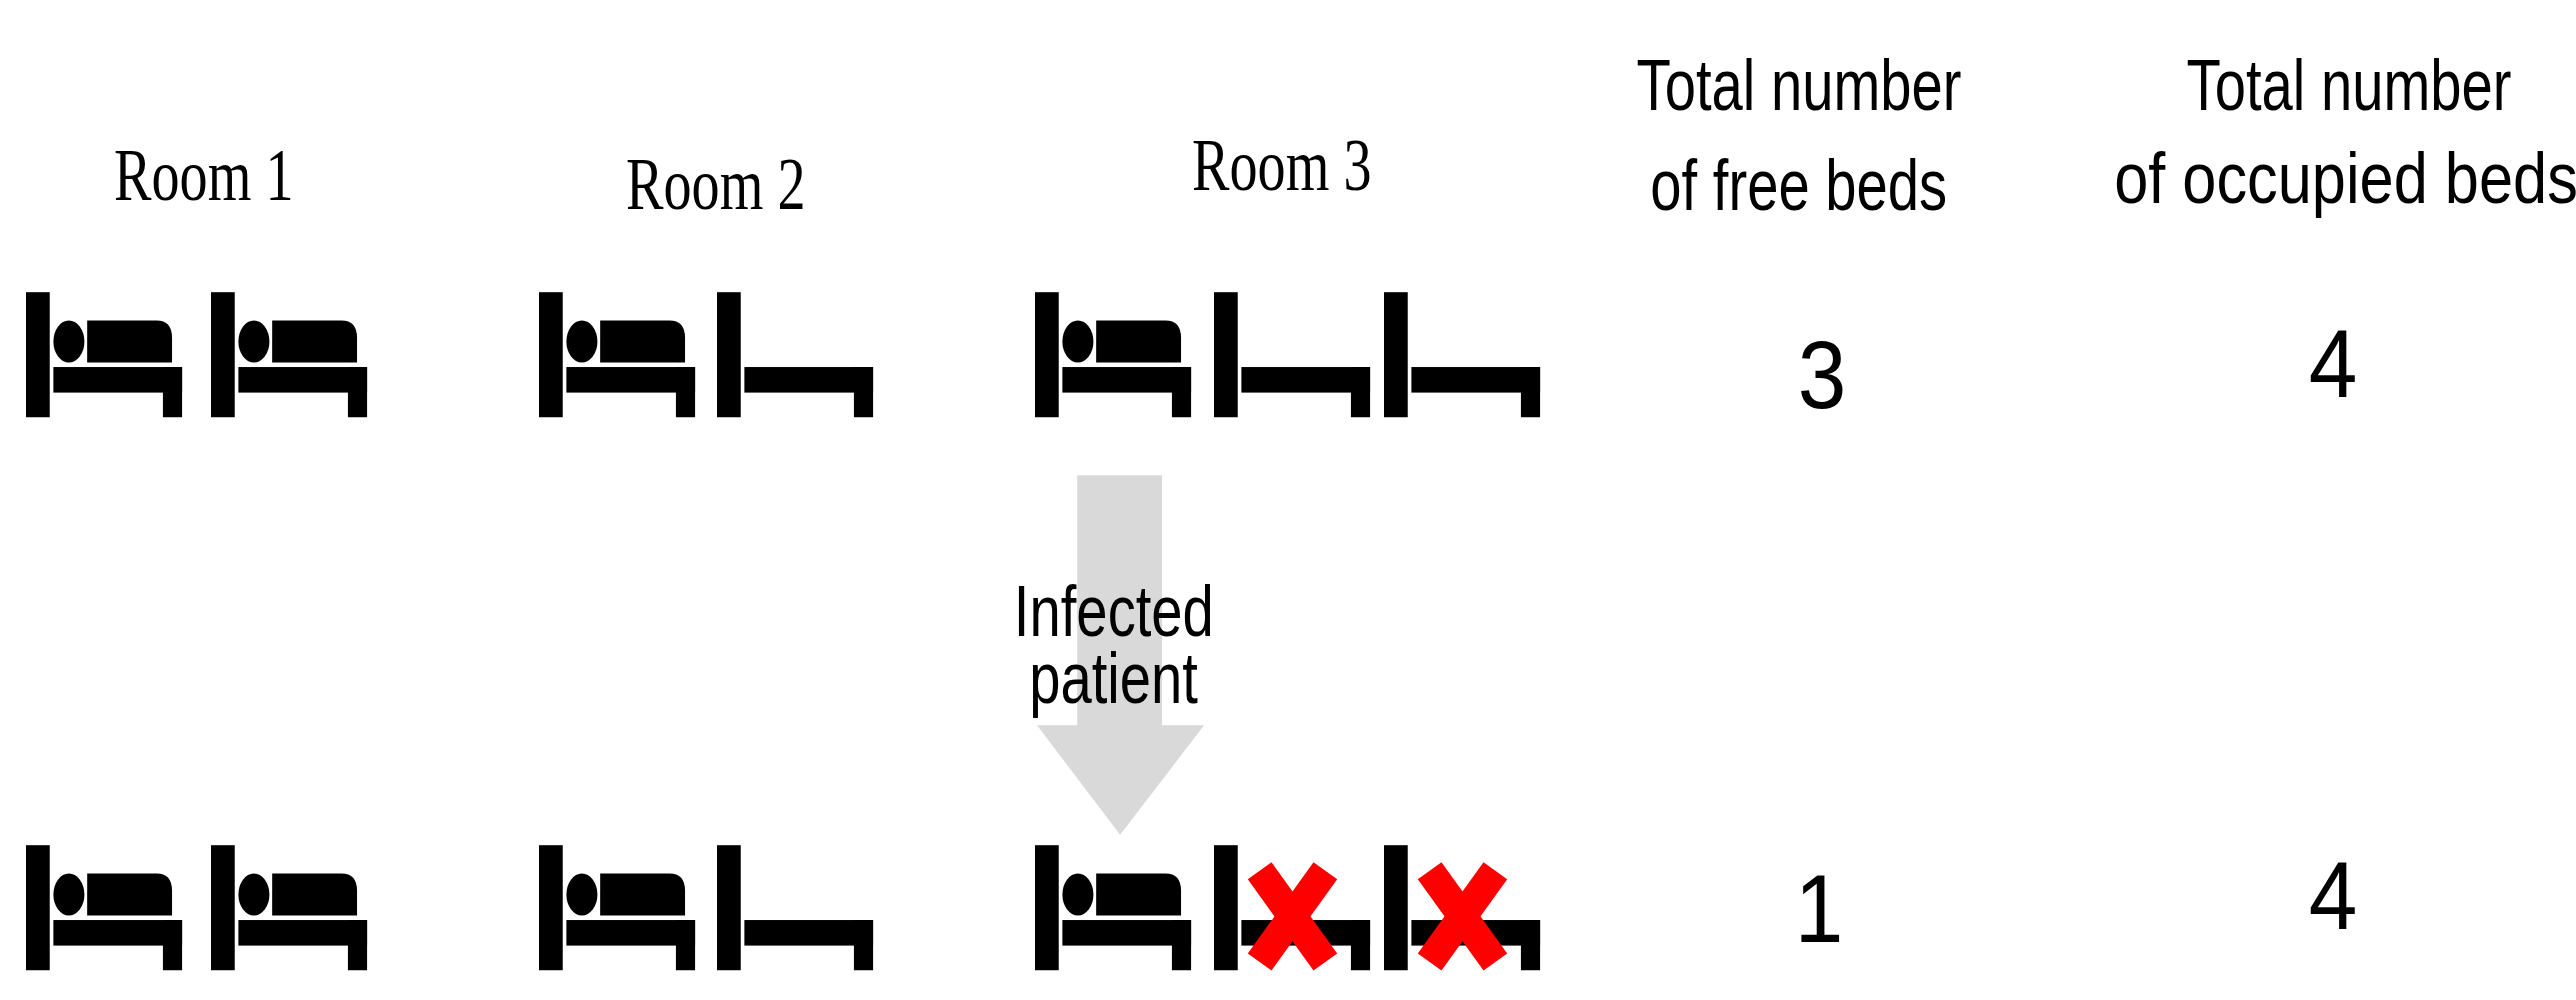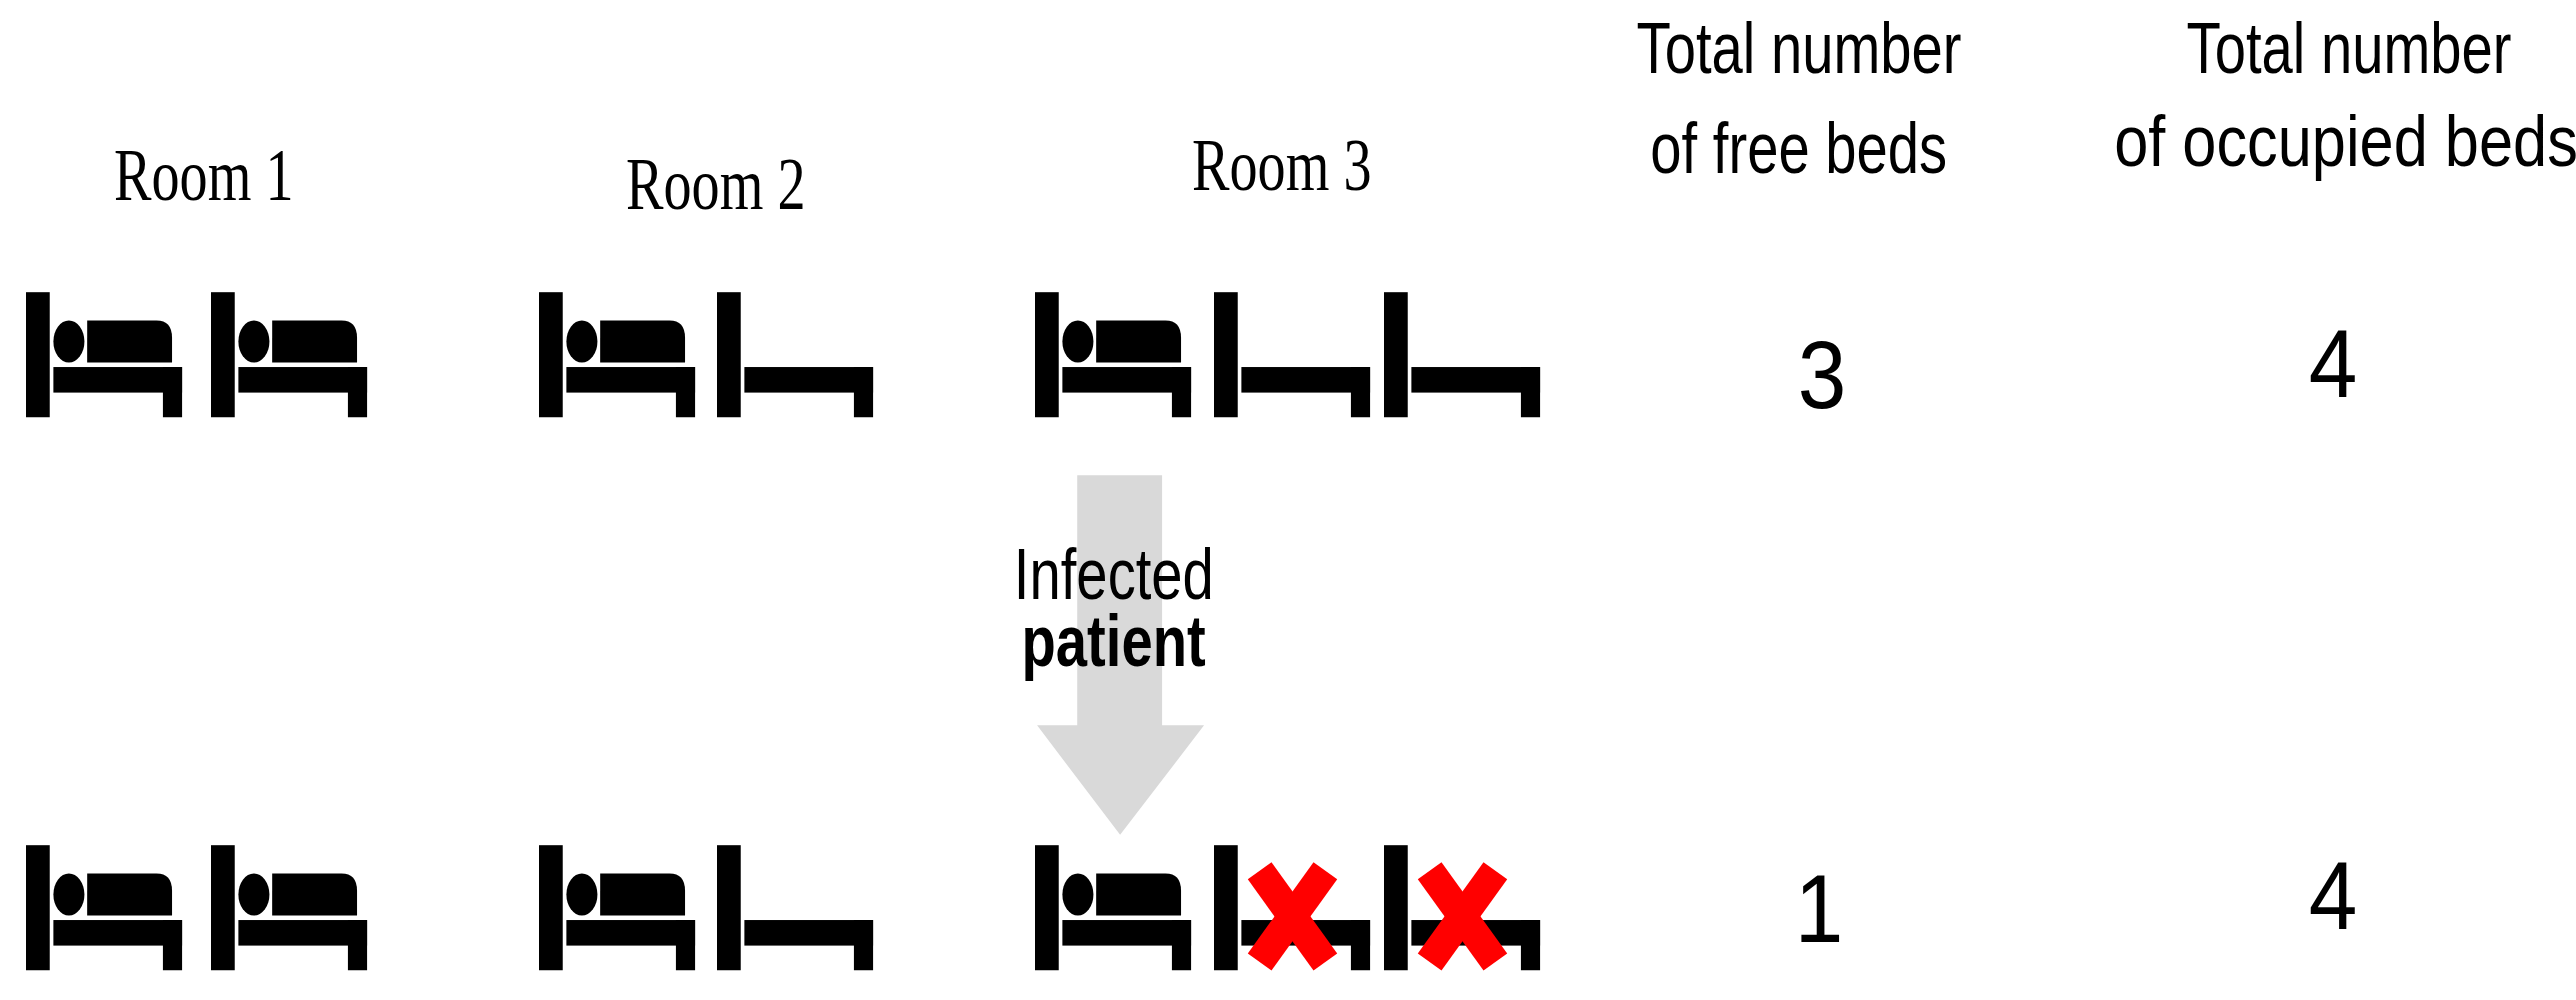--- a/index.html
+++ b/index.html
@@ -1,21 +1,21 @@
 <!DOCTYPE html>
 <html style="font-size:14.6px"><head>
 <meta charset="utf-8">
 <style>
   html, body { margin: 0; padding: 0; background: #ffffff; }
   body { width: 2576px; height: 1000px; position: relative; overflow: hidden;
          font-family: "Liberation Sans", "DejaVu Sans", sans-serif; color: #000; }
   .abs { position: absolute; }
   .label { position: absolute; font-size: 73px; line-height: 73px; white-space: nowrap; font-family: Liberation Serif, serif; }
   .cond { display: inline-block; transform: scaleX(0.77); transform-origin: left center; }
-  .centered { position: absolute; width: 730px; text-align: center; font-size: 73px; line-height: 73px; white-space: nowrap; }
+  .centered { position: absolute; width: 730px; text-align: center; font-size: 73px; line-height: 73px; white-space: nowrap; margin-top: 37px; }
   .centered .cond { transform-origin: center center; }
   .num { position: absolute; width: 274px; text-align: center; font-size: 97px; line-height: 97px; }
   .num span { display: inline-block; transform: scaleX(0.9); }
   .bed { position: absolute; width: 157px; height: 130px; }
   .bed svg { display: block; overflow: visible; }
 </style>
 </head>
 <body>
 
 <div class="label" style="left:114px; top:139px;">
@@ -186,17 +186,17 @@
 </div>
 
 <svg class="abs" style="left:0; top:0;" width="2576" height="1000" viewBox="0 0 2822 1096">
   <polygon id="arrow-shape" points="1180,521 1273,521 1273,795 1319,795 1227,915 1136,795 1180,795" fill="#d9d9d9"></polygon>
 </svg>
 
 <div>
   <div class="centered" style="left:749px; top:537px;">
     <span class="cond">Infected</span>
   </div>
-  <div class="centered" style="left:749px; top:604px;font-weight:bold;">
+  <div class="centered" style="left:749px; top:604px;">
     <span class="cond">patient</span>
   </div>
 </div>
 
 
 </body></html>

